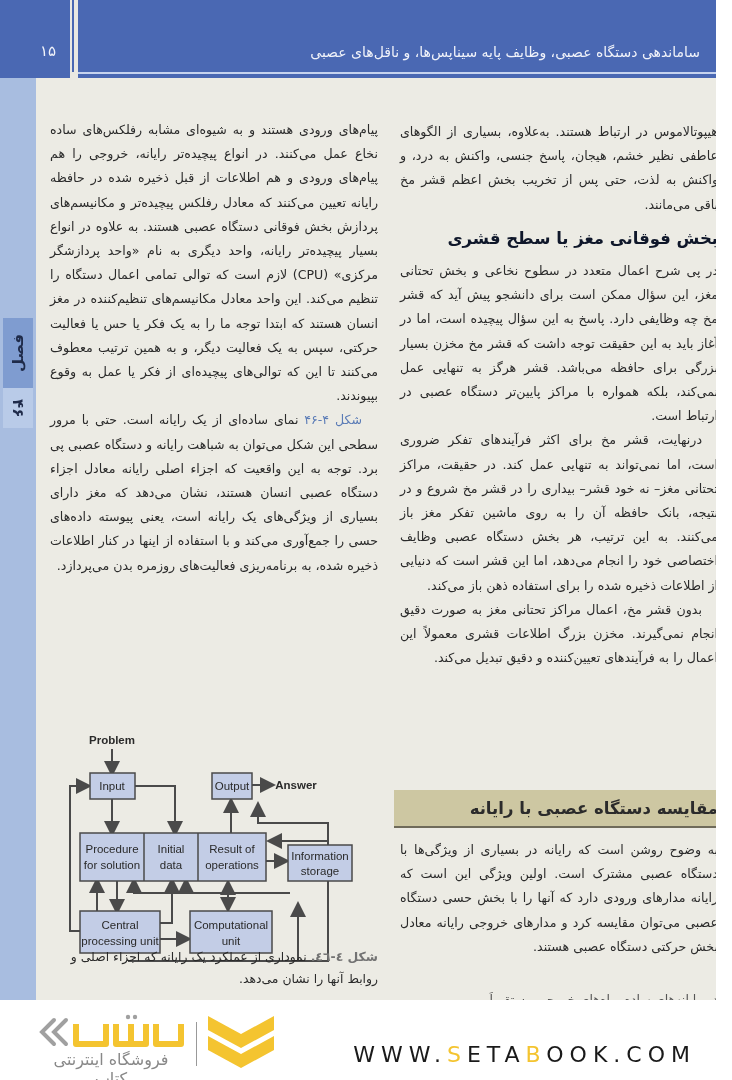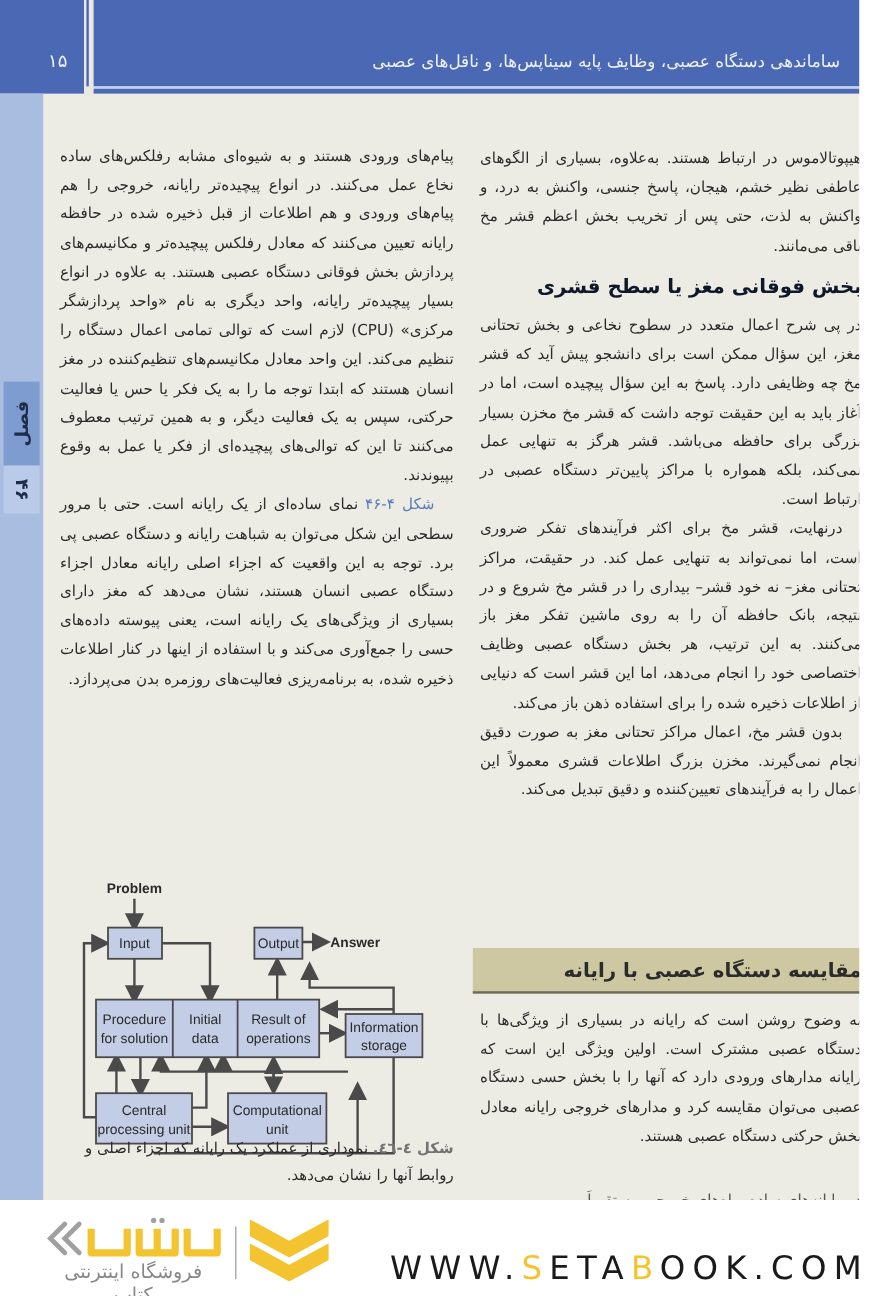--- a/index.html
+++ b/index.html
@@ -42,21 +42,21 @@
     
     .diagram { position: absolute; left: 60px; top: 712px; width: 300px; height: 232px; margin-top: 21px; }
     .diagram svg { width: 100%; height: 100%; }
     .caption { position: absolute; left: 50px; top: 946px; width: 328px; direction: rtl; text-align: right; font-size: 12.4px; line-height: 22px; }
 
     .cutoff-line { position: absolute; left: 400px; top: 992px; width: 318px; height: 8px; overflow: hidden; direction: rtl; font-size: 12.6px; color: #555; }
 
     
     .footer { position: absolute; left: 0; top: 1000px; width: 732px; height: 80px; background: #ffffff; }
     .footer-title { position: absolute; right: 28px; top: 14px; font-size: 18px; color: #1a1a1a; direction: rtl; }
-    .footer-url { position: absolute; right: 8px; top: 42px; font-size: 27px; letter-spacing: 6px; color: #1a1a1a; font-family: "DejaVu Sans", sans-serif; margin-left: 40px; }
+    .footer-url { position: absolute; right: 36px; top: 42px; font-size: 22px; letter-spacing: 6px; color: #1a1a1a; font-family: "DejaVu Sans", sans-serif; margin-left: 40px; }
     .footer-url .hl { color: #f4c430; }
     .logo-chev { position: absolute; left: 208px; top: 16px; width: 66px; height: 52px; }
     .logo-divider { position: absolute; left: 196px; top: 22px; width: 1px; height: 44px; background: #999; }
     .logo-text { position: absolute; left: 36px; top: 14px; width: 150px; height: 36px; }
     .logo-sub { position: absolute; left: 36px; top: 50px; width: 150px; text-align: center; font-size: 16px; color: #888; direction: rtl; }
   </style>
 </head>
 <body>
 
 <div class="page">

